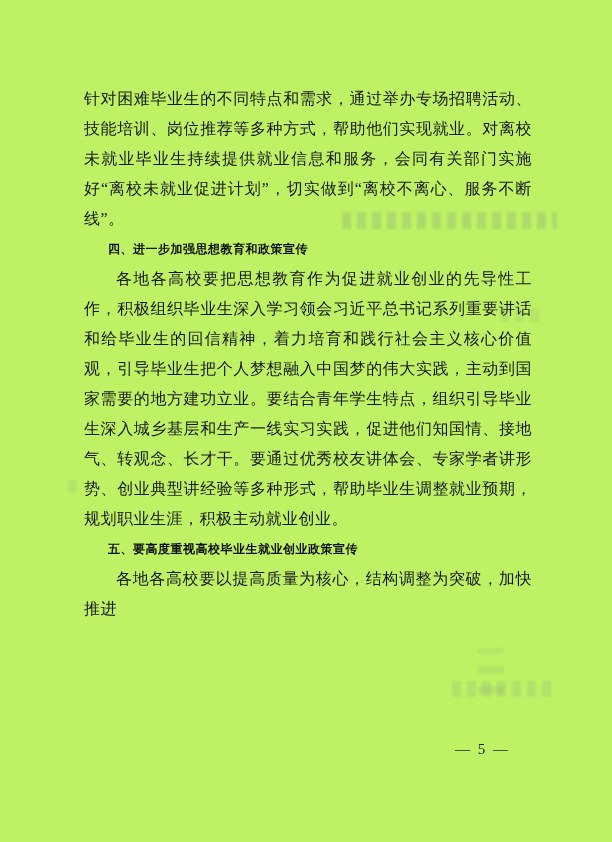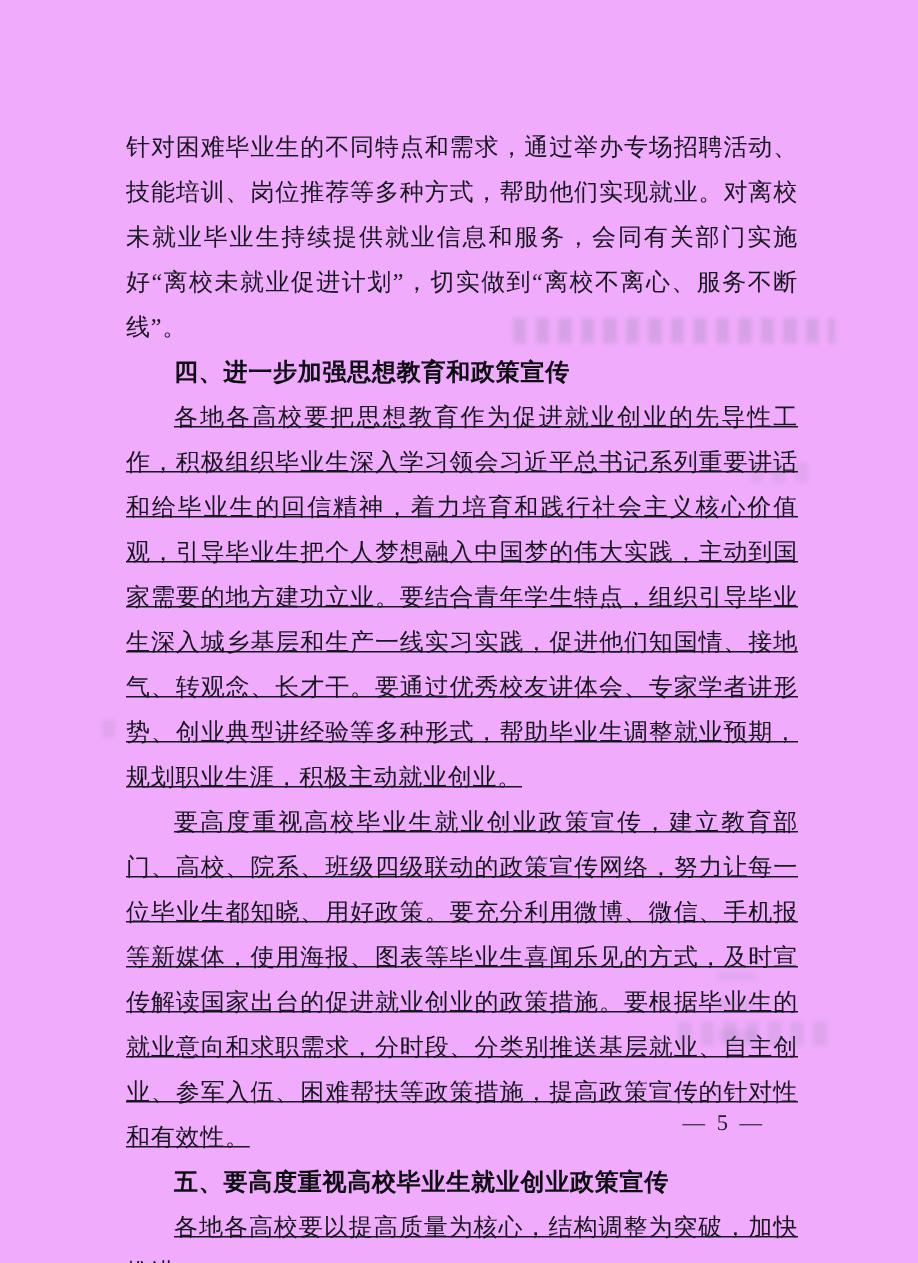--- a/index.html
+++ b/index.html
@@ -4,47 +4,46 @@
 <style>
   html, body {
     margin: 0;
     padding: 0;
     background: #ffffff;
   }
   .scan-page {
     position: relative;
     width: 612px;
     height: 842px;
-    background: #f0abfc;
+    background: #bef264;
     overflow: hidden;
     font-family: "Liberation Serif", "DejaVu Serif", serif;
   }
   .doc-body {
     position: absolute;
     left: 84px;
     top: 84px;
     width: 448px;
     color: #17171f;
   }
   .para {
     font-size: 16px;
     line-height: 30px;
     letter-spacing: 0.5px;
     text-align: justify;
     text-justify: inter-ideograph;
     margin: 0;
   }
   .para.indent {
     text-indent: 2em;
-    text-decoration: underline;
   }
   .heading {
     font-family: "Liberation Sans", "DejaVu Sans", sans-serif;
     font-weight: 700;
-    font-size: 16px;
+    font-size: 12px;
     line-height: 30px;
     letter-spacing: 0.5px;
     color: #0d0d13;
     text-indent: 2em;
     margin: 0;
   }
   .page-number {
     position: absolute;
     left: 455px;
     top: 741px;
@@ -76,21 +75,20 @@
 </style>
 </head>
 <body>
 
 <div class="scan-page">
 
   <div class="doc-body" id="doc-body">
       <div class="para">针对困难毕业生的不同特点和需求，通过举办专场招聘活动、技能培训、岗位推荐等多种方式，帮助他们实现就业。对离校未就业毕业生持续提供就业信息和服务，会同有关部门实施好“离校未就业促进计划”，切实做到“离校不离心、服务不断线”。</div>
       <div class="heading">四、进一步加强思想教育和政策宣传</div>
       <div class="para indent">各地各高校要把思想教育作为促进就业创业的先导性工作，积极组织毕业生深入学习领会习近平总书记系列重要讲话和给毕业生的回信精神，着力培育和践行社会主义核心价值观，引导毕业生把个人梦想融入中国梦的伟大实践，主动到国家需要的地方建功立业。要结合青年学生特点，组织引导毕业生深入城乡基层和生产一线实习实践，促进他们知国情、接地气、转观念、长才干。要通过优秀校友讲体会、专家学者讲形势、创业典型讲经验等多种形式，帮助毕业生调整就业预期，规划职业生涯，积极主动就业创业。</div>
-      <div class="para indent">要高度重视高校毕业生就业创业政策宣传，建立教育部门、高校、院系、班级四级联动的政策宣传网络，努力让每一位毕业生都知晓、用好政策。要充分利用微博、微信、手机报等新媒体，使用海报、图表等毕业生喜闻乐见的方式，及时宣传解读国家出台的促进就业创业的政策措施。要根据毕业生的就业意向和求职需求，分时段、分类别推送基层就业、自主创业、参军入伍、困难帮扶等政策措施，提高政策宣传的针对性和有效性。</div>
       <div class="heading">五、要高度重视高校毕业生就业创业政策宣传</div>
       <div class="para indent">各地各高校要以提高质量为核心，结构调整为突破，加快推进</div>
     </div>
 
   <div class="bleed b1"></div>
   <div class="bleed b2"></div>
   <div class="bleed b3"></div>
   <div class="bleed b4"></div>
   <div class="bleed b5"></div>
 

